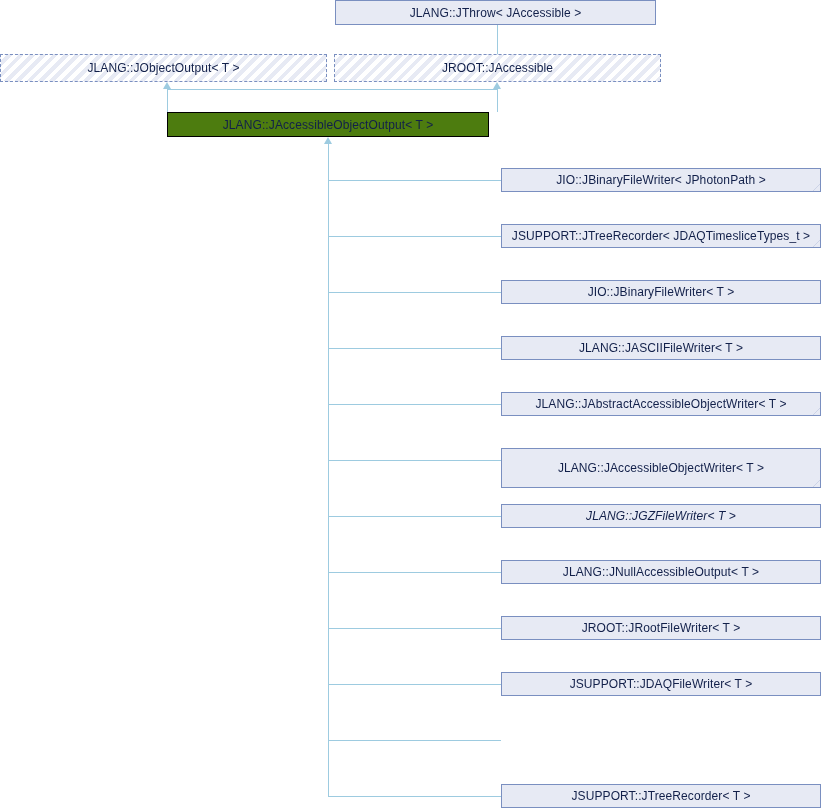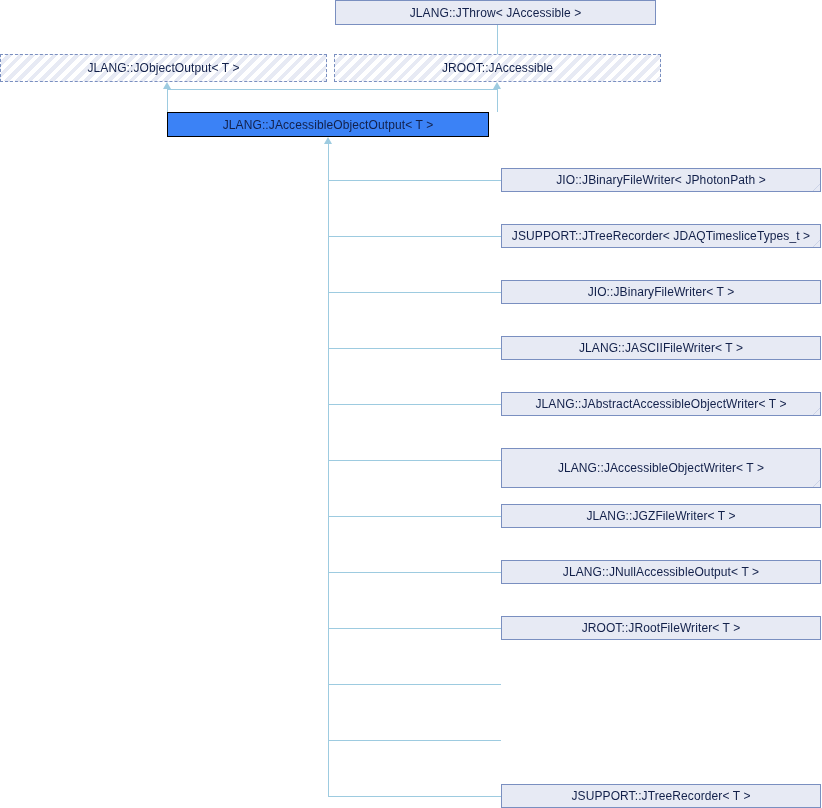--- a/index.html
+++ b/index.html
@@ -31,21 +31,21 @@
     font-size: 12px;
     color: #12204a;
     white-space: nowrap;
     letter-spacing: 0.1px;
     line-height: 1;
     padding: 0 6px;
   }
 
   
   .node.current {
-    background: #3b82f6;
+    background: #4d7c0f;
     border: 1.5px solid #000000;
   }
   .node.current .label { color: #12204a; }
 
   
   .node.abstract {
     border: 1px dashed #7a8fc0;
     background-color: #ffffff;
     background-image: repeating-linear-gradient(
         -45deg,
@@ -163,31 +163,34 @@
   </div>
 
   <div class="node folded" style="left:501px; top:392px; width:320px; height:24px;">
     <span class="label">JLANG::JAbstractAccessibleObjectWriter&lt; T &gt;</span>
   </div>
 
   <div class="node folded" style="left:501px; top:448px; width:320px; height:40px;">
     <span class="label">JLANG::JAccessibleObjectWriter&lt; T &gt;</span>
   </div>
 
-  <div class="node" style="left:501px; top:504px; width:320px; height:24px;">
+  <div class="node" style="left:501px; top:504px; width:320px; height:24px;font-style:italic;">
     <span class="label">JLANG::JGZFileWriter&lt; T &gt;</span>
   </div>
 
   <div class="node" style="left:501px; top:560px; width:320px; height:24px;">
     <span class="label">JLANG::JNullAccessibleOutput&lt; T &gt;</span>
   </div>
 
   <div class="node" style="left:501px; top:616px; width:320px; height:24px;">
     <span class="label">JROOT::JRootFileWriter&lt; T &gt;</span>
   </div>
 
+  <div class="node" style="left:501px; top:672px; width:320px; height:24px;">
+    <span class="label">JSUPPORT::JDAQFileWriter&lt; T &gt;</span>
+  </div>
 
 
   <div class="node" style="left:501px; top:784px; width:320px; height:24px;justify-content:center;">
     <span class="label">JSUPPORT::JTreeRecorder&lt; T &gt;</span>
   </div>
 
 </div>
 
 </body></html>

